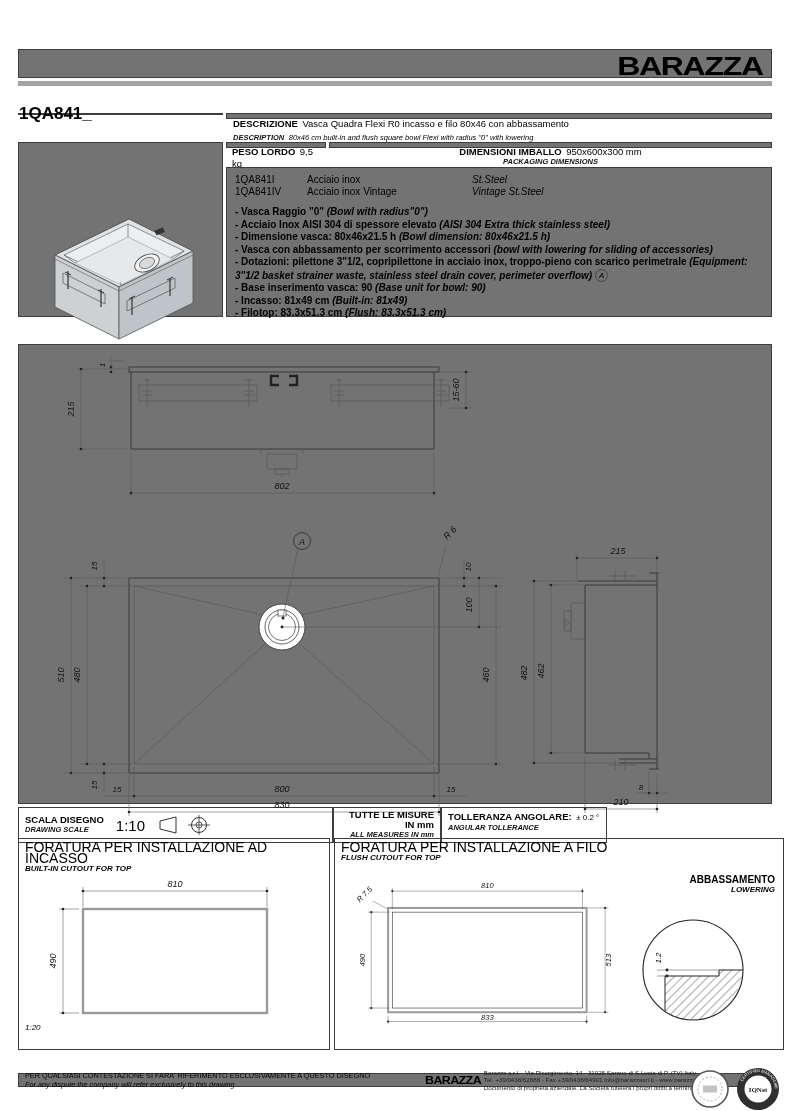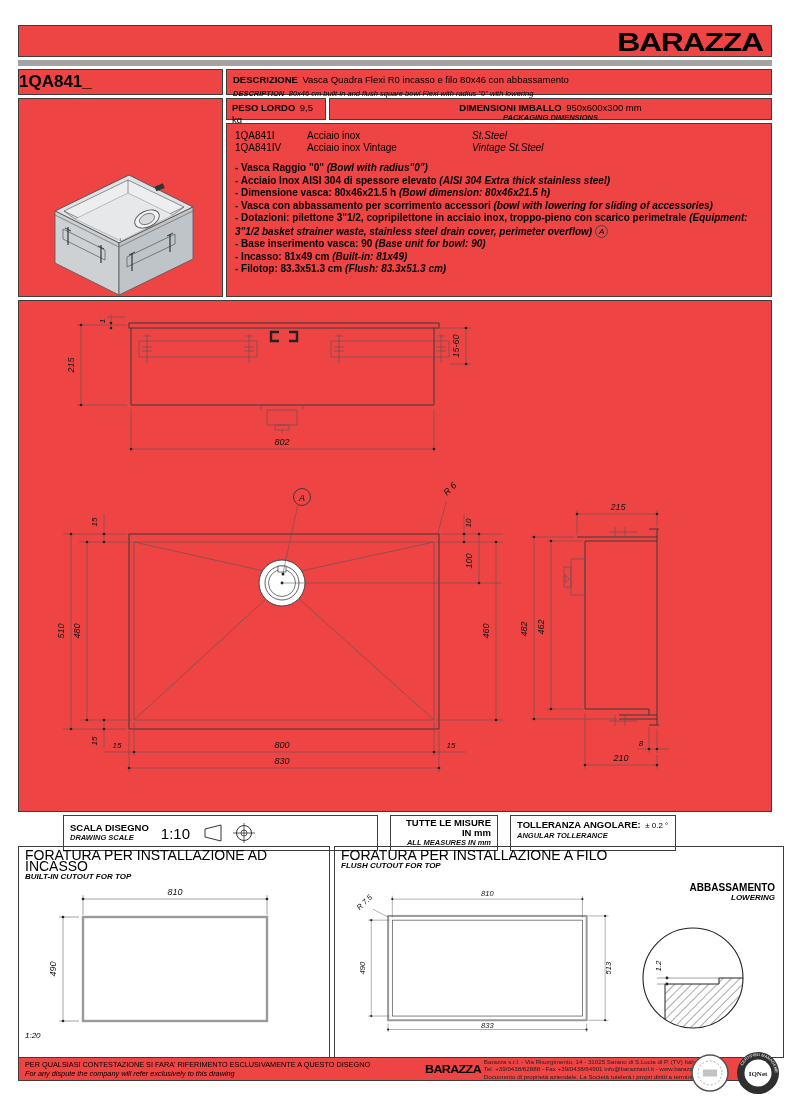--- a/index.html
+++ b/index.html
@@ -1,18 +1,18 @@
 <!DOCTYPE html>
 <html><head>
 <meta charset="utf-8">
 <style>
   html,body{margin:0;padding:0;background:#fff;}
   body{width:790px;height:1111px;position:relative;font-family:"Liberation Sans",sans-serif;color:#000;}
   .page{position:absolute;left:18px;top:25px;width:754px;height:1062px;display:flex;flex-direction:column;gap:3px;}
-  .box{border:1.6px solid #3d3d3d;background:#ef4444;box-sizing:border-box;}
+  .box{border:1.6px solid #3d3d3d;background:#737373;box-sizing:border-box;margin-top:24px;}
   
   .hdr{height:32px;position:relative;}
   .logo{position:absolute;right:8px;top:2px;font-weight:bold;font-size:25px;letter-spacing:-1px;transform:scaleX(1.28);transform-origin:right center;}
   .band{height:6px;background:#a3a3a3;border:none;}
   
   .info{display:grid;grid-template-columns:205px 100px 1fr;grid-template-rows:26px 22px 174px;gap:3px;height:228px;}
   .cell-model{grid-column:1;grid-row:1;display:flex;align-items:center;font-weight:bold;font-size:17px;}
   .cell-desc{grid-column:2/4;grid-row:1;padding:2px 6px;line-height:11px;}
   .cell-img{grid-column:1;grid-row:2/4;display:flex;align-items:flex-start;justify-content:center;padding-top:6px;}
   .cell-weight{grid-column:2;grid-row:2;padding:2px 5px;line-height:10px;}
@@ -30,41 +30,41 @@
   .variants .c3{font-style:italic;}
   ul.features{list-style:none;margin:0;padding:0;font-size:10px;line-height:12.5px;}
   ul.features li::before{content:"- ";font-weight:bold;}
   ul.features .fit{font-weight:bold;}
   ul.features .fen{font-weight:bold;font-style:italic;}
   .amark{display:inline-block;width:11px;height:11px;border:1px solid #444;border-radius:50%;font-size:8px;font-style:italic;text-align:center;line-height:11px;vertical-align:1px;margin-left:3px;}
   
   .main-draw{height:512px;position:relative;}
   .main-draw svg{position:absolute;left:0;top:0;}
   
-  .scalerow{display:grid;grid-template-columns:315px 108px 166px 1fr;gap:12px;height:28px;margin-left:45px;}
+  .scalerow{display:grid;grid-template-columns:315px 108px 166px 1fr;gap:0;height:28px;}
   .scalerow>div{border:1.6px solid #3d3d3d;box-sizing:border-box;padding:2px 6px;}
   .sc1{display:flex;align-items:center;gap:12px;}
   .sc1 .two{line-height:10px;}
   .scval{font-size:15px;}
   .sc2{text-align:right;line-height:10px;}
   .tol{line-height:10px;}
   .tolval{font-size:8px;}
   
   .cutrow{display:grid;grid-template-columns:312px 1fr;gap:4px;height:208px;}
   .cutrow>div{border:1.6px solid #3d3d3d;box-sizing:border-box;padding:3px 6px;position:relative;}
   .cut-title{font-weight:normal;font-size:14px;line-height:11px;}
   .cut-title-en{font-weight:bold;font-style:italic;font-size:8px;line-height:9px;}
   .scalenote{position:absolute;left:6px;bottom:17px;font-size:8px;font-style:italic;}
   .flushwrap{display:flex;}
   .lowering-block{width:150px;position:relative;}
   .low-title{position:absolute;right:2px;top:12px;text-align:right;}
   .low-it{font-weight:bold;font-size:10px;}
   .low-en{font-weight:bold;font-style:italic;font-size:8px;}
   
-  .footer{height:24px;display:flex;align-items:center;position:relative;padding:2px 6px;box-sizing:border-box;}
+  .footer{height:14px;display:flex;align-items:center;position:relative;padding:2px 6px;box-sizing:border-box;}
   .disc{width:400px;line-height:9px;}
   .disc .d1{font-size:7.3px;}
   .disc .d2{font-size:7.3px;font-style:italic;}
   .flogo{font-weight:bold;font-size:10px;letter-spacing:-0.5px;transform:scaleX(1.25);transform-origin:left center;margin-right:14px;white-space:nowrap;}
   .company{font-size:6.2px;line-height:7.5px;color:#222;width:258px;}
   .badges{position:absolute;right:-10px;top:-8px;display:flex;gap:5px;align-items:center;}
   
   .ln{stroke:#3a3a3a;stroke-width:1;fill:none;}
   .thin{stroke:#555;stroke-width:0.6;fill:none;}
   .dim{stroke:#555;stroke-width:0.55;fill:none;}

